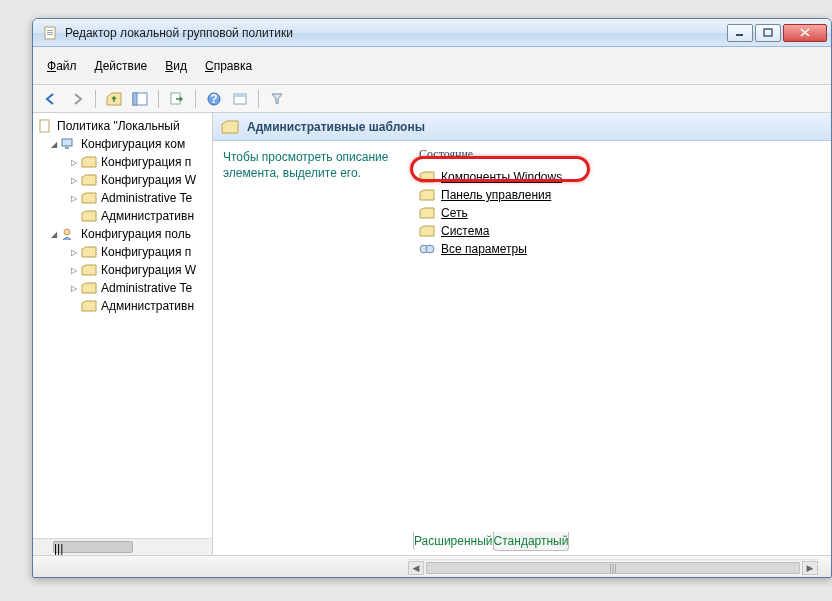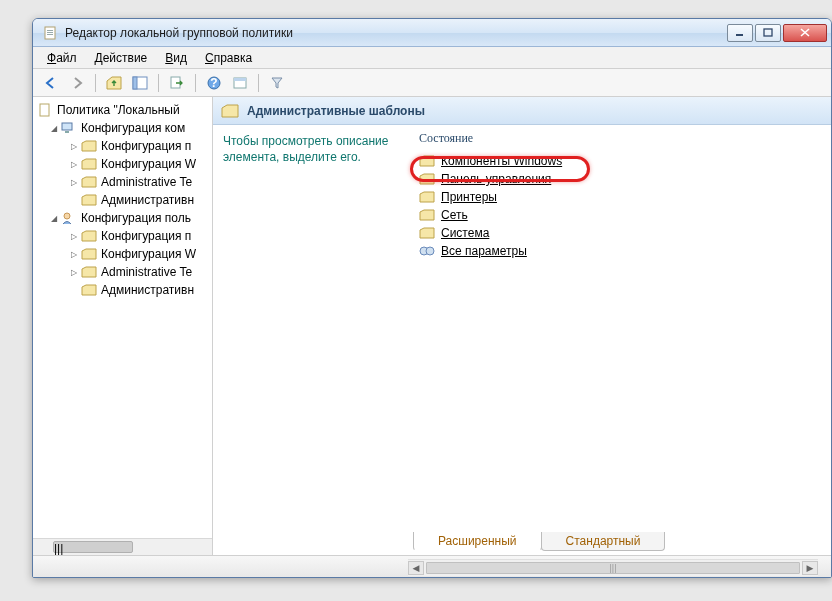--- a/index.html
+++ b/index.html
@@ -3,21 +3,21 @@
   <meta charset="utf-8">
   <style>
     * { box-sizing: border-box; margin: 0; padding: 0; font-family: 'Segoe UI', Tahoma, Arial, sans-serif; font-size: 12px; }
     body { background: #e8e8e8; width: 832px; height: 601px; overflow: hidden; padding: 18px 12px; }
     .window { width: 800px; height: 560px; background: #fff; border: 1px solid #5a7aa5; border-radius: 6px 6px 2px 2px; box-shadow: 0 2px 8px rgba(0,0,0,0.3); display: flex; flex-direction: column; overflow: hidden; margin-left: 20px; }
     .titlebar { height: 28px; background: linear-gradient(to bottom, #eaf2fb 0%, #d6e6f7 50%, #c3d9f0 51%, #d9e8f8 100%); border-bottom: 1px solid #9cb6d6; display: flex; align-items: center; padding: 0 4px; }
     .titlebar-icon { width: 16px; height: 16px; margin: 0 6px; }
     .title-text { flex: 1; color: #1a1a1a; font-size: 12px; }
     .winbtn { width: 26px; height: 18px; margin-left: 2px; border: 1px solid #7a8a9a; border-radius: 2px; background: linear-gradient(#f7fbff,#dce8f5); display: flex; align-items: center; justify-content: center; font-size: 10px; cursor: default; }
     .winbtn.close { width: 44px; background: linear-gradient(#f5a6a0,#d9534f); border-color: #a03030; color: #fff; }
-    .menubar { height: 22px; background: #f2f2f2; border-bottom: 1px solid #d0d0d0; display: flex; align-items: center; padding: 0 6px; gap: 2px; }
+    .menubar { height: 38px; background: #f2f2f2; border-bottom: 1px solid #d0d0d0; display: flex; align-items: center; padding: 0 6px; gap: 2px; }
     .menu-item { padding: 2px 8px; cursor: default; }
     .menu-item .mn { text-decoration: underline; }
     .toolbar { height: 28px; background: #f6f6f6; border-bottom: 1px solid #d0d0d0; display: flex; align-items: center; padding: 0 6px; gap: 2px; }
     .tbtn { width: 24px; height: 22px; display: flex; align-items: center; justify-content: center; border: 1px solid transparent; border-radius: 2px; cursor: default; }
     .tsep { width: 1px; height: 18px; background: #c0c0c0; margin: 0 4px; }
     .content { flex: 1; display: flex; overflow: hidden; }
     .tree-pane { width: 180px; border-right: 1px solid #d0d0d0; background: #fff; display: flex; flex-direction: column; }
     .tree { flex: 1; overflow: hidden; padding: 4px 0; }
     .tree-row { display: flex; align-items: center; height: 18px; padding: 0 2px; white-space: nowrap; cursor: default; }
     .twist { width: 10px; height: 10px; margin-right: 2px; display: inline-flex; align-items: center; justify-content: center; font-size: 8px; color: #666; }
@@ -36,21 +36,21 @@
     .list-col { flex: 1; padding: 4px 0; position: relative; }
     .col-header { padding: 2px 6px 6px 6px; color: #2a4a6a; font-family: Liberation Serif, serif; }
     .list-item-row { display: flex; align-items: center; height: 18px; padding: 0 6px; gap: 6px; white-space: nowrap; cursor: default; text-decoration: underline; }
     .list-item-row.highlighted { position: relative; }
     .highlight-ring { position: absolute; pointer-events:none; border: 3px solid #e02020; border-radius: 14px; left: 410px; top: 156px; width: 180px; height: 26px; box-shadow: 0 0 4px rgba(224,32,32,0.4); }
     .hscroll2 { position:absolute; bottom: 25px; left: 408px; right: 14px; height: 17px; background: #f0f0f0; border-top:1px solid #e0e0e0; }
     .hscroll2 .arrow { position:absolute; top:1px; width:16px; height:14px; background:#e8e8e8; border:1px solid #c8c8c8; display:flex; align-items:center; justify-content:center; font-size:9px; color:#666; }
     .hscroll2 .arrow.l { left:0; } .hscroll2 .arrow.r { right:0; }
     .hscroll2 .thumb { position:absolute; left:18px; right:18px; top:2px; height:12px; background:#d8d8d8; border:1px solid #c0c0c0; border-radius:1px; display:flex; align-items:center; justify-content:center; color:#9a9a9a; font-size:9px; }
     .tabstrip { position:absolute; bottom:4px; left:200px; height:20px; display:flex; align-items:flex-end; }
-    .tab { padding: 2px 24px; border:1px solid #bcbcbc; border-top:none; background:#f4f4f4; margin-right:-1px; border-radius:0 0 4px 4px; cursor:default; color:#a16207; }
+    .tab { padding: 2px 0; border:1px solid #bcbcbc; border-top:none; background:#f4f4f4; margin-right:-1px; border-radius:0 0 4px 4px; cursor:default; color:#15803d; }
     .tab.active { background:#fff; border-bottom-color:#fff; }
     .statusbar { height: 22px; background: linear-gradient(#f7f7f7,#e8e8e8); border-top: 1px solid #d0d0d0; }
     svg { display:block; }
   </style>
 </head>
 <body>
 
 <div class="window">
   <div class="titlebar">
     <span class="titlebar-icon">
@@ -275,28 +275,20 @@
                 </svg>
               </span>
               <span>Панель управления</span>
             </div>
           <div class="list-item-row">
               <span>
                 <svg width="16" height="12">
                   <path d="M1 3 L5 1 L15 1 L15 11 L1 11 Z" fill="#f6e7a8" stroke="#bda24a"></path>
                 </svg>
               </span>
-              <span>Принтеры</span>
-            </div>
-          <div class="list-item-row">
-              <span>
-                <svg width="16" height="12">
-                  <path d="M1 3 L5 1 L15 1 L15 11 L1 11 Z" fill="#f6e7a8" stroke="#bda24a"></path>
-                </svg>
-              </span>
               <span>Сеть</span>
             </div>
           <div class="list-item-row">
               <span>
                 <svg width="16" height="12">
                   <path d="M1 3 L5 1 L15 1 L15 11 L1 11 Z" fill="#f6e7a8" stroke="#bda24a"></path>
                 </svg>
               </span>
               <span>Система</span>
             </div>

